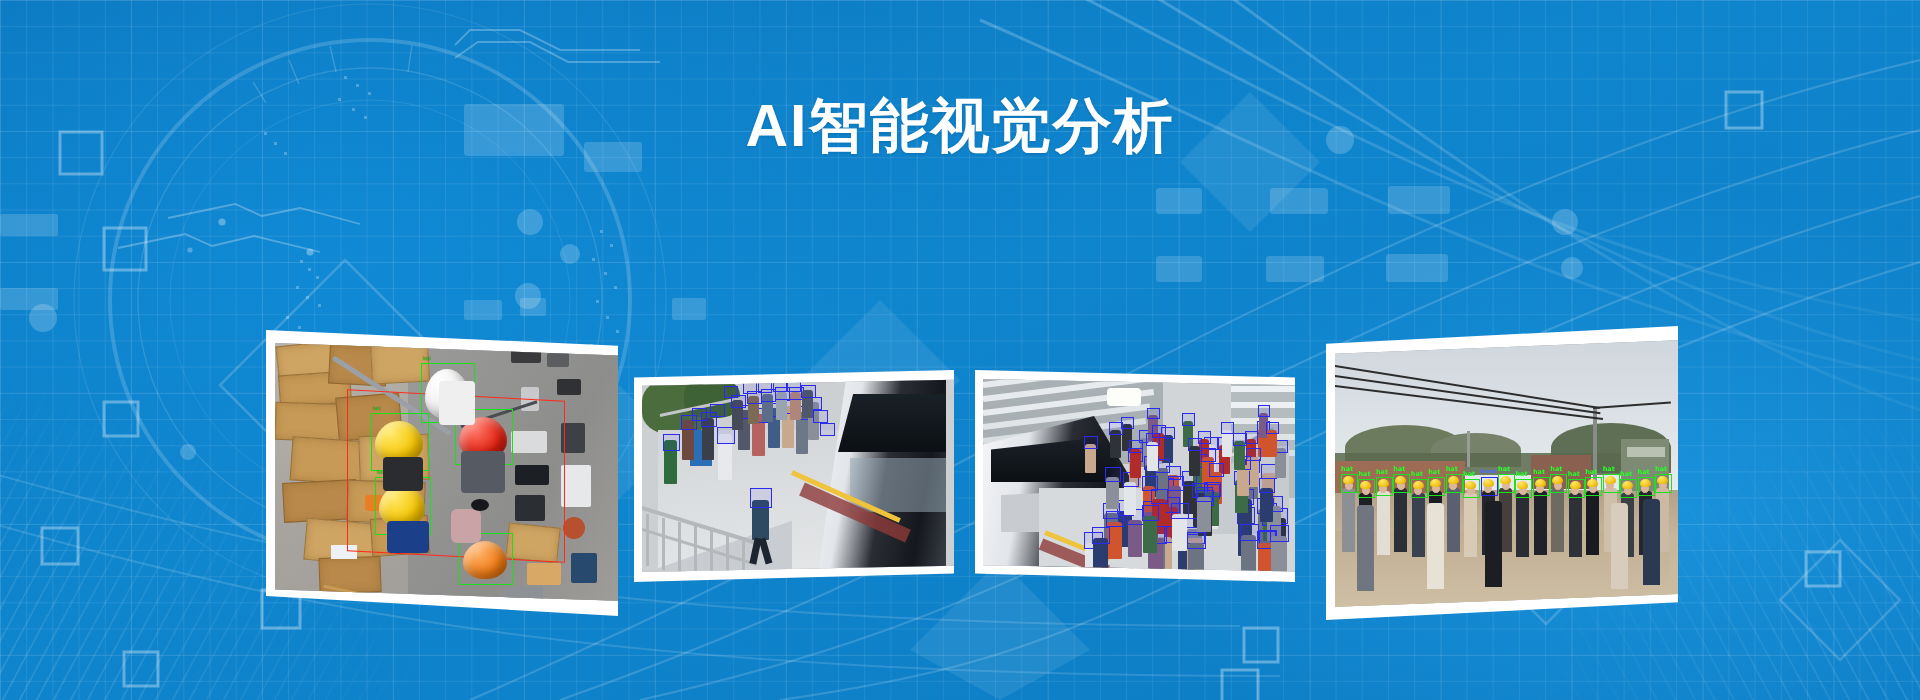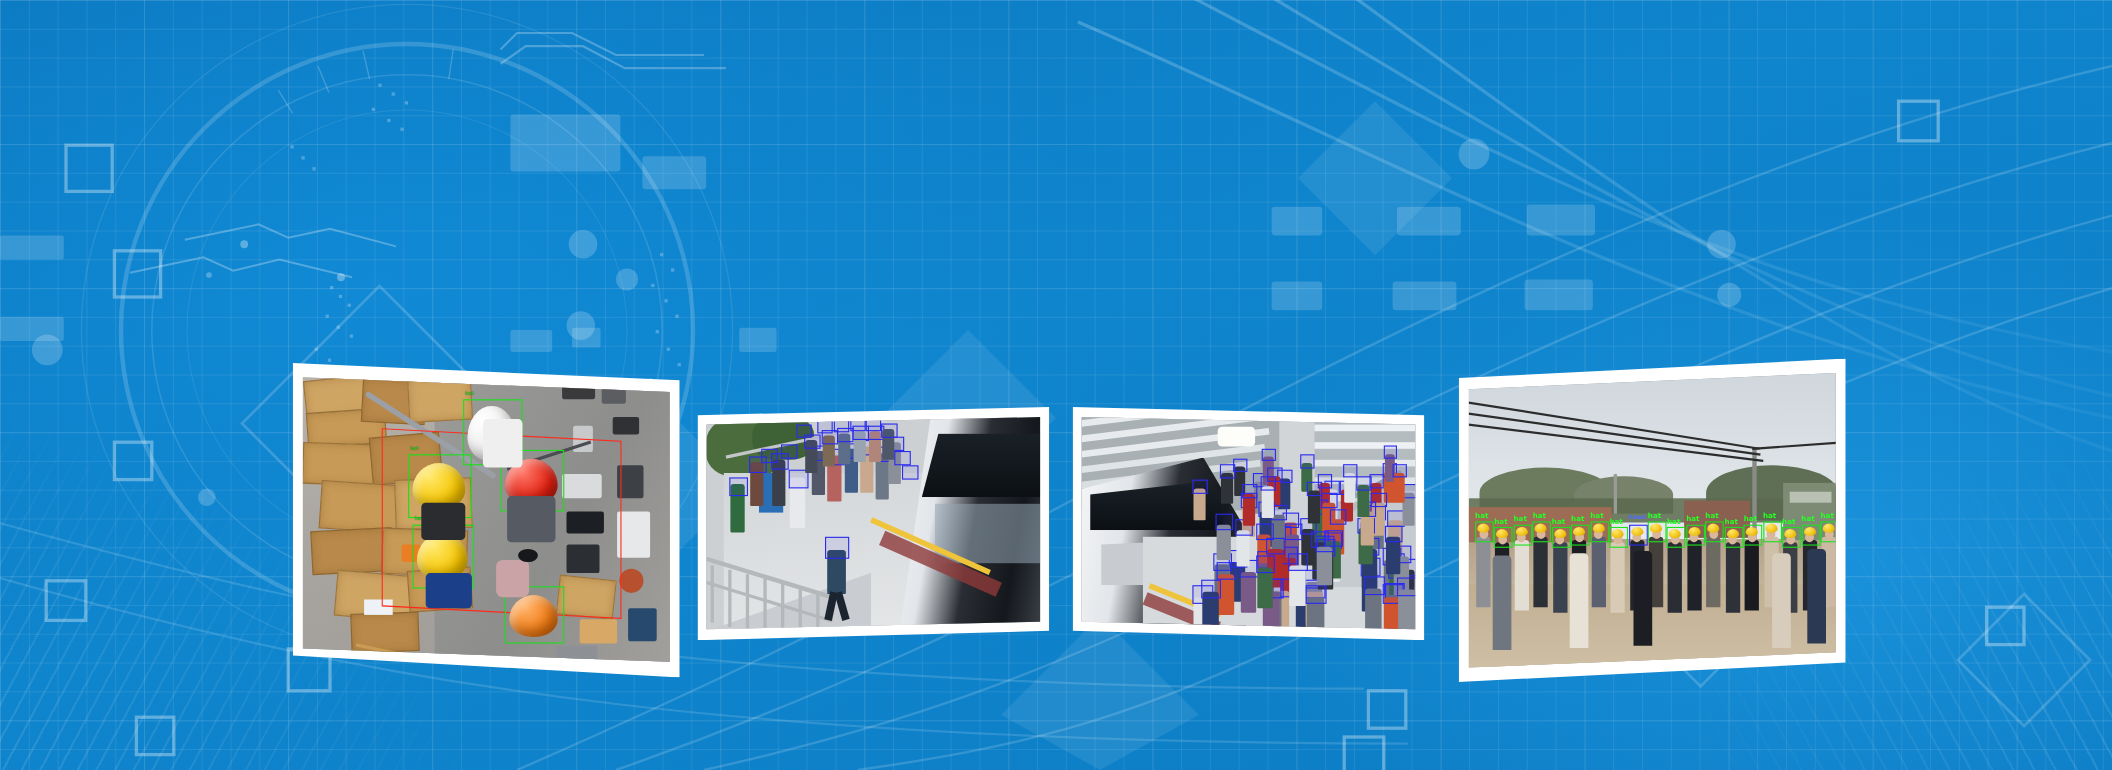--- a/index.html
+++ b/index.html
@@ -59,21 +59,21 @@
     line-height:1.1;margin:26px 0 0 0;text-shadow:0 1px 3px rgba(0,40,80,.18);
   }
 
   
   #gallery{position:absolute;left:0;top:0;width:1920px;height:700px;z-index:5;}
   .card{
     position:absolute;background:#ffffff;
     box-shadow:0 6px 22px rgba(2,45,82,.30);
     overflow:hidden;
   }
-  .card .inner{position:absolute;overflow:hidden;background:#8a8f93;}
+  .card .inner{position:absolute;overflow:hidden;background:#8a8f93;padding-left:36px;}
   .photo{position:absolute;inset:0;overflow:hidden;}
 
   
   #card-1{left:266px;top:330px;width:352px;height:286px;
     clip-path:polygon(0% 0%,100% 5.5%,100% 100%,0% 93%);}
   #card-1 .inner{left:9px;top:9px;width:334px;height:268px;
     clip-path:polygon(0% 1.5%,100% 6.5%,100% 98%,0% 93.5%);}
   #card-2{left:634px;top:370px;width:320px;height:212px;
     clip-path:polygon(0% 3.5%,100% 0%,100% 96%,0% 100%);}
   #card-2 .inner{left:8px;top:8px;width:304px;height:196px;
@@ -291,20 +291,21 @@
         <path d="M-20 470 C160 520, 320 560, 520 586 C740 614, 1000 626, 1240 626"></path>
         <path d="M-20 520 C170 574, 340 614, 560 640 C780 666, 1040 676, 1280 676"></path>
       </g>
     </g>
   </svg>
 
   <div class="layer fan"></div>
   <div class="layer fan2"></div>
 
   <div class="heading-wrap">
+    <h1 id="title">AI智能视觉分析</h1>
   </div>
 
   <div id="gallery">
 
     <div class="card" id="card-1">
       <div class="inner">
         <div class="photo p1">
           <div class="floor1"></div>
 
           <div class="box boxL" style="left:2px;top:4px;width:64px;height:34px;transform:rotate(-6deg);"></div>

